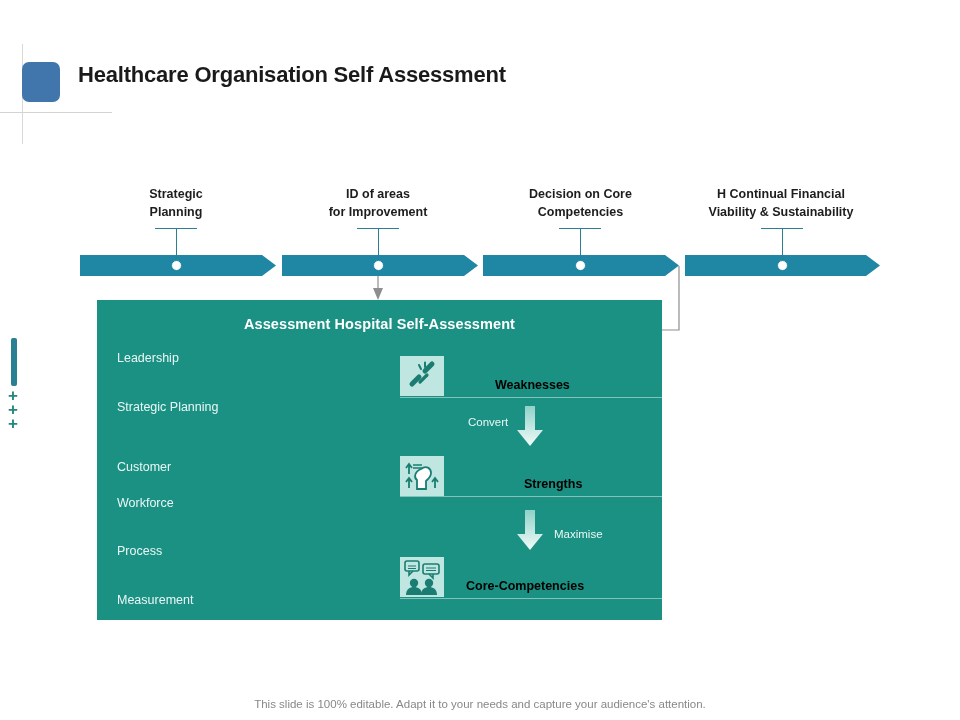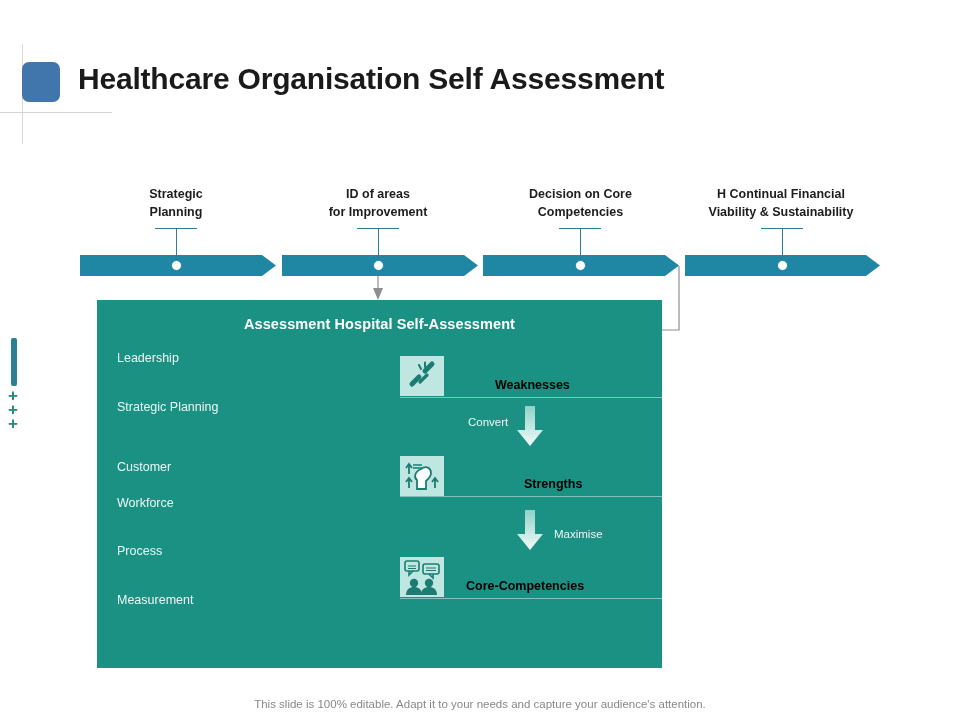--- a/index.html
+++ b/index.html
@@ -12,21 +12,21 @@
   }
   .slide{position:absolute;inset:0;background:#fff;}
 
   
   .title-sq{
     position:absolute;left:22px;top:62px;width:38px;height:40px;
     background:#4176ac;border-radius:7px;
   }
   .title-txt{
     position:absolute;left:78px;top:62px;
-    font-size:30px;font-weight:bold;color:#1a1a1a;
+    font-size:22px;font-weight:bold;color:#1a1a1a;
     letter-spacing:-0.2px;white-space:nowrap;
   }
   .hdr-rule-h{
     position:absolute;left:0;top:112px;width:112px;height:1px;background:#d4d4d4;
   }
   .hdr-rule-v{
     position:absolute;left:22px;top:44px;width:1px;height:100px;background:#d9d9d9;
   }
 
   
@@ -47,21 +47,21 @@
   }
   .tick-h{position:absolute;height:1px;background:#2a7f93;}
   .tick-v{position:absolute;width:1px;background:#2a7f93;}
   .node{
     position:absolute;width:11px;height:11px;border-radius:50%;
     background:#ffffff;border:1.5px solid #1f86a3;box-sizing:border-box;
   }
 
   
   .panel{
-    position:absolute;left:97px;top:300px;width:565px;height:368px;
+    position:absolute;left:97px;top:300px;width:565px;height:320px;
     background:#1b9184;
   }
   .panel-title{
     position:absolute;left:0;top:16px;width:565px;text-align:center;
     font-size:14.5px;font-weight:bold;color:#ffffff;letter-spacing:.1px;
   }
   .cat{
     position:absolute;left:20px;
     font-size:12.5px;color:#eaf7f5;white-space:nowrap;
   }

